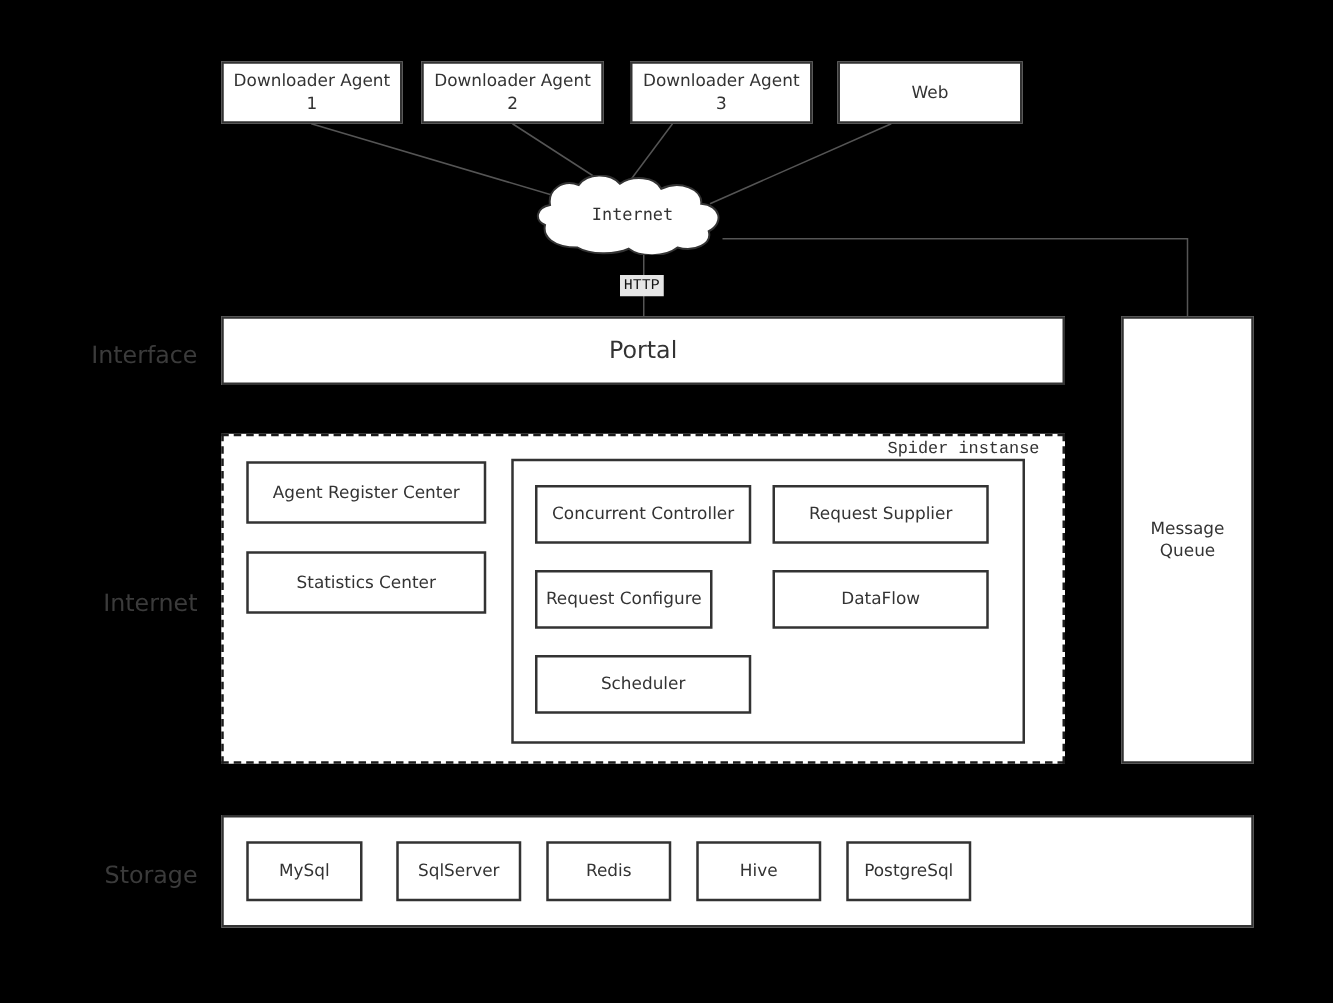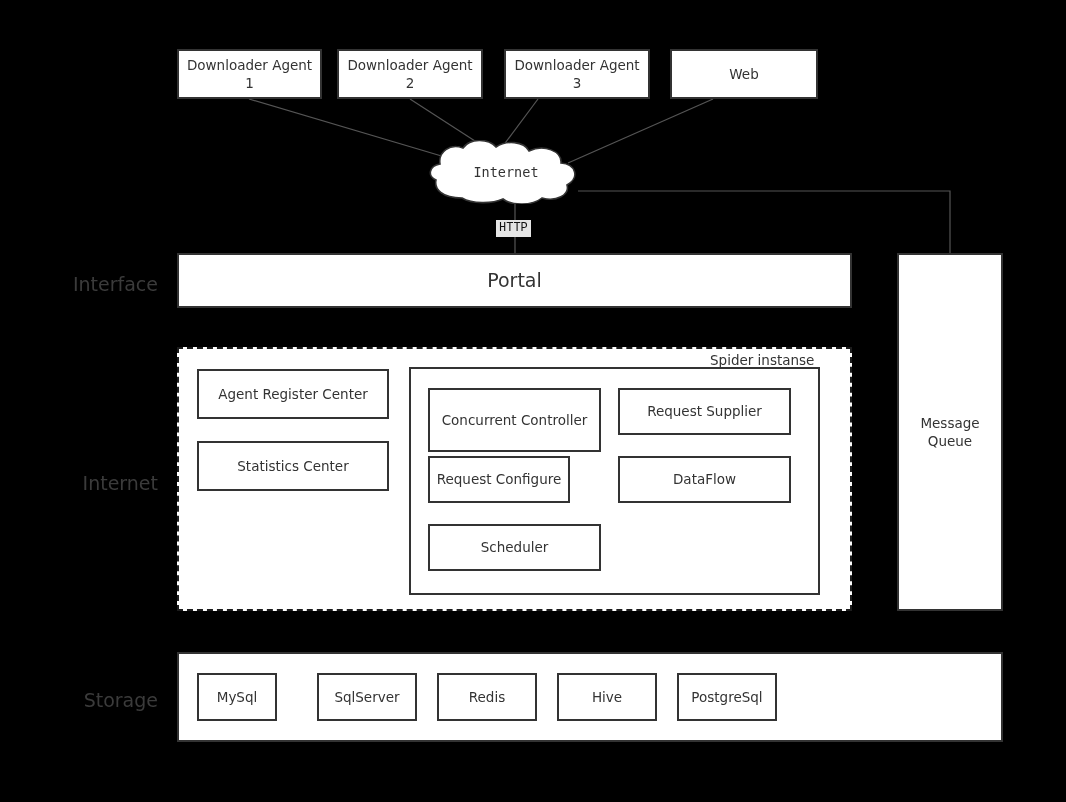--- a/index.html
+++ b/index.html
@@ -58,20 +58,21 @@
     position: absolute;
     box-sizing: border-box;
     background: #ffffff;
     border: 2px solid #333333;
   }
   .panel-title {
     position: absolute;
     color: #333333;
     font-size: 13.5px;
     white-space: nowrap;
+    font-family: Liberation Mono, monospace;
   }
   .cloud-wrap {
     position: absolute;
     left: 428px;
     top: 140px;
     width: 156px;
     height: 64px;
   }
   .cloud-wrap svg { display: block; width: 156px; height: 64px; }
   .cloud-label {
@@ -147,30 +148,30 @@
   <div class="node" style="left:177px; top:253px; width:675px; height:55px; font-size:19px;">Portal</div>
 
   <div class="panel-dashed" style="left:177px; top:347px; width:675px; height:264px;"></div>
 
   <div class="node" style="left:197px; top:369px; width:192px; height:50px;">Agent Register Center</div>
   <div class="node" style="left:197px; top:441px; width:192px; height:50px;">Statistics Center</div>
 
   <div class="panel-solid" style="left:409px; top:367px; width:411px; height:228px;"></div>
   <div class="panel-title" style="left:710px; top:352px;">Spider instanse</div>
 
-  <div class="node" style="left:428px; top:388px; width:173px; height:64px;">Concurrent Controller</div>
+  <div class="node" style="left:428px; top:388px; width:173px; height:47px;">Concurrent Controller</div>
   <div class="node" style="left:618px; top:388px; width:173px; height:47px;">Request Supplier</div>
   <div class="node" style="left:428px; top:456px; width:142px; height:47px;">Request Configure</div>
   <div class="node" style="left:618px; top:456px; width:173px; height:47px;">DataFlow</div>
   <div class="node" style="left:428px; top:524px; width:173px; height:47px;">Scheduler</div>
 
   <div class="node" style="left:897px; top:253px; width:106px; height:358px;">Message
 Queue</div>
 
   <div class="panel-solid" style="left:177px; top:652px; width:826px; height:90px;"></div>
 
-  <div class="node" style="left:197px; top:673px; width:80px; height:48px;">MySql</div>
+  <div class="node" style="left:197px; top:673px; width:93px; height:48px;">MySql</div>
   <div class="node" style="left:317px; top:673px; width:100px; height:48px;">SqlServer</div>
   <div class="node" style="left:437px; top:673px; width:100px; height:48px;">Redis</div>
   <div class="node" style="left:557px; top:673px; width:100px; height:48px;">Hive</div>
   <div class="node" style="left:677px; top:673px; width:100px; height:48px;">PostgreSql</div>
 
 </div>
 
 </body></html>

